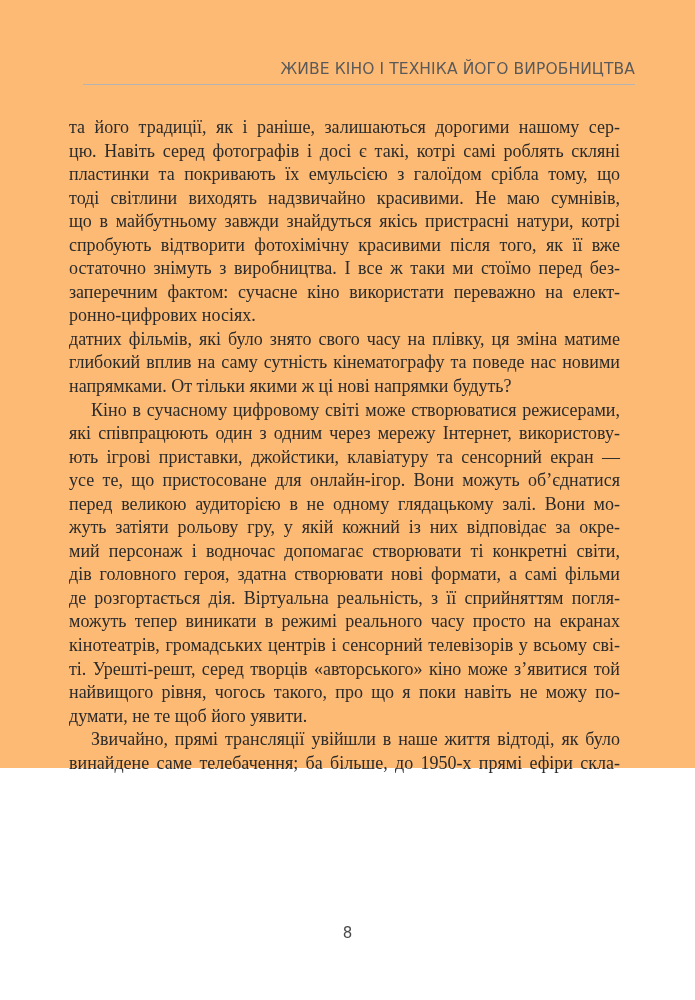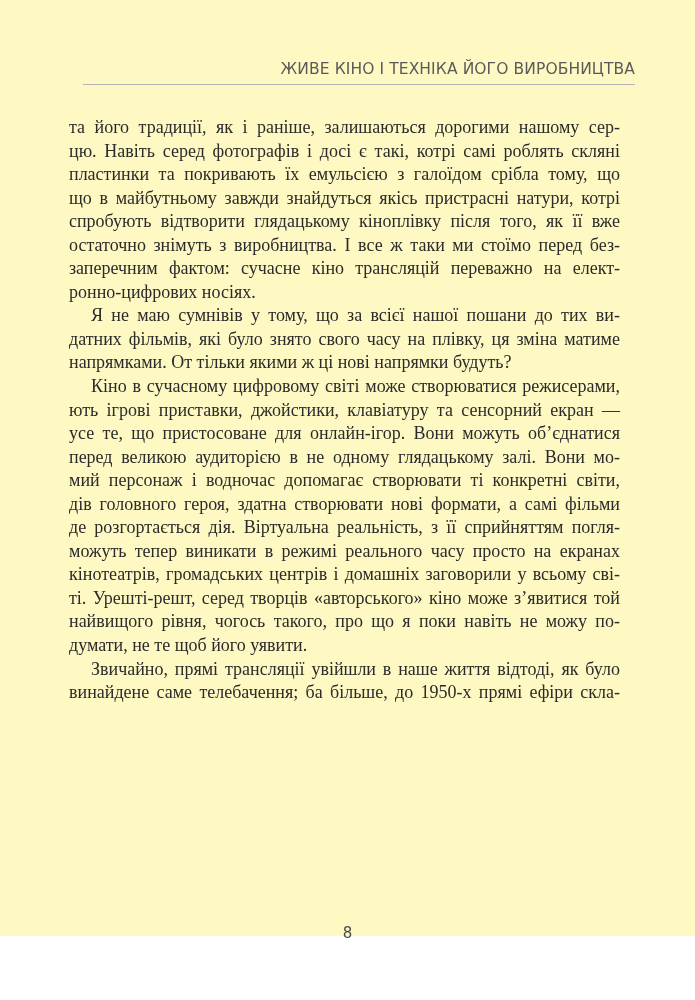--- a/index.html
+++ b/index.html
@@ -10,22 +10,22 @@
     body {
       width: 695px;
       height: 1000px;
       position: relative;
       overflow: hidden;
     }
     .page {
       position: absolute;
       left: 0; top: 0;
       width: 695px;
-      height: 936px;
-      background: #fef9c3;
+      height: 768px;
+      background: #fdba74;
     }
     .running-head {
       position: absolute;
       left: 83px;
       width: 552px;
       top: 58px;
       text-align: right;
       font-family: "DejaVu Sans", sans-serif;
       font-size: 15.5px;
       letter-spacing: 0.1px;
@@ -81,43 +81,46 @@
 <div class="page">
   <div class="running-head">ЖИВЕ КІНО І ТЕХНІКА ЙОГО ВИРОБНИЦТВА</div>
   <div class="head-rule"></div>
 
   <div class="body-text">
 
     <div>
       <span class="line">та його традиції, як і раніше, залишаються дорогими нашому сер-</span>
       <span class="line">цю. Навіть серед фотографів і досі є такі, котрі самі роблять скляні</span>
       <span class="line">пластинки та покривають їх емульсією з галоїдом срібла тому, що</span>
+      <span class="line">тоді світлини виходять надзвичайно красивими. Не маю сумнівів,</span>
       <span class="line">що в майбутньому завжди знайдуться якісь пристрасні натури, котрі</span>
-      <span class="line">спробують відтворити глядацькому кіноплівку після того, як її вже</span>
+      <span class="line">спробують відтворити фотохімічну красивими після того, як її вже</span>
       <span class="line">остаточно знімуть з виробництва. І все ж таки ми стоїмо перед без-</span>
-      <span class="line">заперечним фактом: сучасне кіно трансляцій переважно на елект-</span>
+      <span class="line">заперечним фактом: сучасне кіно використати переважно на елект-</span>
       <span class="line last">ронно-цифрових носіях.</span>
     </div>
 
     <div>
-      <span class="line indent">Я не маю сумнівів у тому, що за всієї нашої пошани до тих ви-</span>
       <span class="line">датних фільмів, які було знято свого часу на плівку, ця зміна матиме</span>
+      <span class="line">глибокий вплив на саму сутність кінематографу та поведе нас новими</span>
       <span class="line last">напрямками. От тільки якими ж ці нові напрямки будуть?</span>
     </div>
 
     <div>
       <span class="line indent">Кіно в сучасному цифровому світі може створюватися режисерами,</span>
+      <span class="line">які співпрацюють один з одним через мережу Інтернет, використову-</span>
       <span class="line">ють ігрові приставки, джойстики, клавіатуру та сенсорний екран —</span>
       <span class="line">усе те, що пристосоване для онлайн-ігор. Вони можуть об’єднатися</span>
       <span class="line">перед великою аудиторією в не одному глядацькому залі. Вони мо-</span>
+      <span class="line">жуть затіяти рольову гру, у якій кожний із них відповідає за окре-</span>
       <span class="line">мий персонаж і водночас допомагає створювати ті конкретні світи,</span>
       <span class="line">дів головного героя, здатна створювати нові формати, а самі фільми</span>
       <span class="line">де розгортається дія. Віртуальна реальність, з її сприйняттям погля-</span>
       <span class="line">можуть тепер виникати в режимі реального часу просто на екранах</span>
-      <span class="line">кінотеатрів, громадських центрів і домашніх заговорили у всьому сві-</span>
+      <span class="line">кінотеатрів, громадських центрів і сенсорний телевізорів у всьому сві-</span>
       <span class="line">ті. Урешті-решт, серед творців «авторського» кіно може з’явитися той</span>
       <span class="line">найвищого рівня, чогось такого, про що я поки навіть не можу по-</span>
       <span class="line last">думати, не те щоб його уявити.</span>
     </div>
 
     <div>
       <span class="line indent">Звичайно, прямі трансляції увійшли в наше життя відтоді, як було</span>
       <span class="line">винайдене саме телебачення; ба більше, до 1950-х прямі ефіри скла-</span>
     </div>
   </div>

